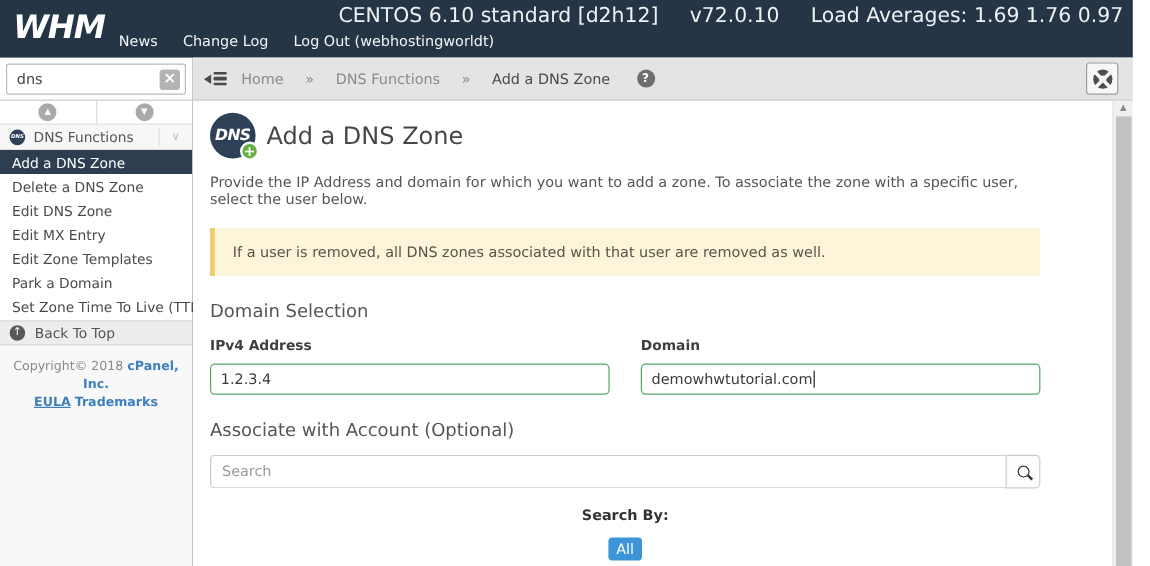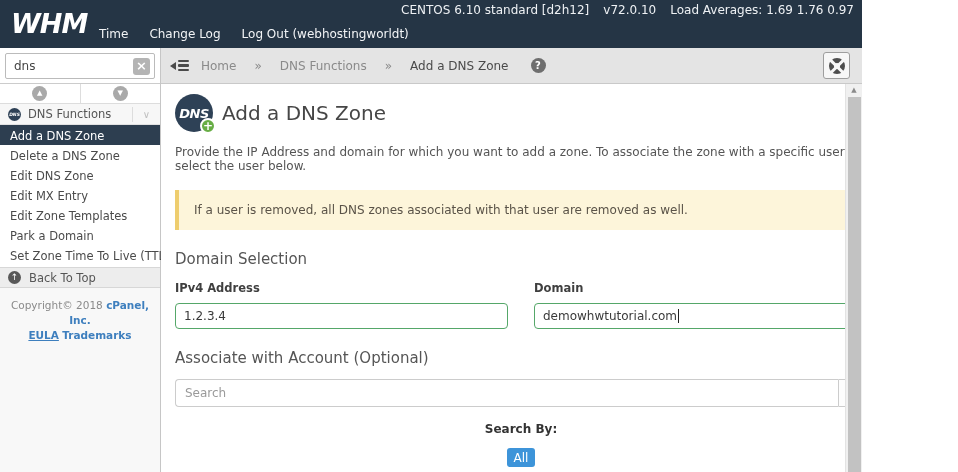--- a/index.html
+++ b/index.html
@@ -1,28 +1,28 @@
 <!DOCTYPE html>
 <html><head>
 <meta charset="utf-8">
 <style>
   * { margin:0; padding:0; box-sizing:border-box; }
   html,body { width:958px; height:472px; overflow:hidden;
     font-family:"DejaVu Sans","Liberation Sans",sans-serif; background:#fff; }
 
-  .app { width:862px; height:472px; display:flex; flex-direction:column; }
+  .app { width:944px; height:472px; display:flex; flex-direction:column; }
 
   
   .topbar { position:relative; height:48px; background:#253545; flex:0 0 48px; color:#fff; }
   .logo { position:absolute; left:11px; top:8px; font-size:27px; font-weight:bold;
     font-style:italic; letter-spacing:-1px; cursor:pointer; }
   .topnav { position:absolute; left:99px; top:27px; display:flex; gap:21px; }
   .topnav a { color:#f2f4f6; font-size:12px; text-decoration:none; cursor:pointer; white-space:nowrap; }
-  .server-info { position:absolute; top:3px; right:8px; display:flex; gap:14px;
-    font-size:12px; color:#eef1f4; white-space:nowrap; }
+  .server-info { position:absolute; top:3px; right:8px; display:flex; gap:26px;
+    font-size:17px; color:#eef1f4; white-space:nowrap; }
 
   
   .body-row { flex:1; display:flex; min-height:0; }
 
   
   .sidebar { width:161px; flex:0 0 161px; border-right:1px solid #c6c6c6;
     display:flex; flex-direction:column; background:#fff; font-size:11.5px; }
   .search-row { height:36px; border-bottom:1px solid #ccc; padding:5px 5px; }
   .search-box { position:relative; height:26px; border:1px solid #bbb; border-radius:2px; background:#fff; }
   .search-box input { width:100%; height:100%; border:none; outline:none; padding:0 26px 0 8px;
@@ -127,21 +127,21 @@
     background:#c2c2c2; cursor:pointer; }
 </style>
 </head>
 <body>
 
 <div class="app">
 
   <header class="topbar">
     <div class="logo">WHM</div>
     <nav class="topnav">
-      <a>Time</a>
+      <a>News</a>
       <a>Change Log</a>
       <a>Log Out (webhostingworldt)</a>
     </nav>
     <div class="server-info">
       <span>CENTOS 6.10 standard [d2h12]</span>
       <span>v72.0.10</span>
       <span>Load Averages: 1.69 1.76 0.97</span>
     </div>
   </header>
 

